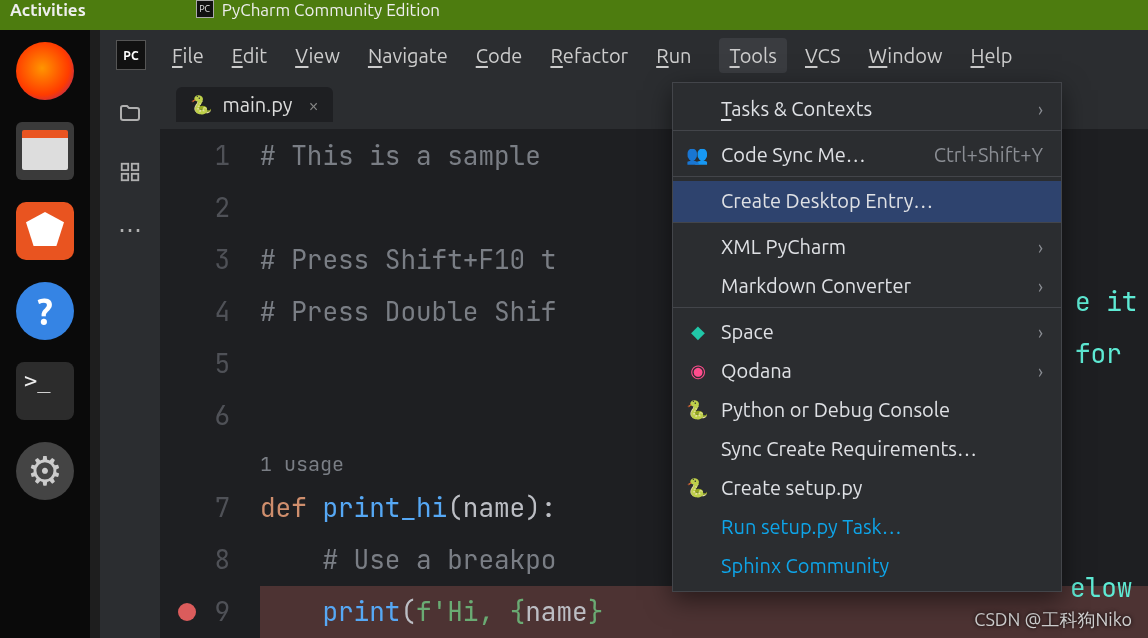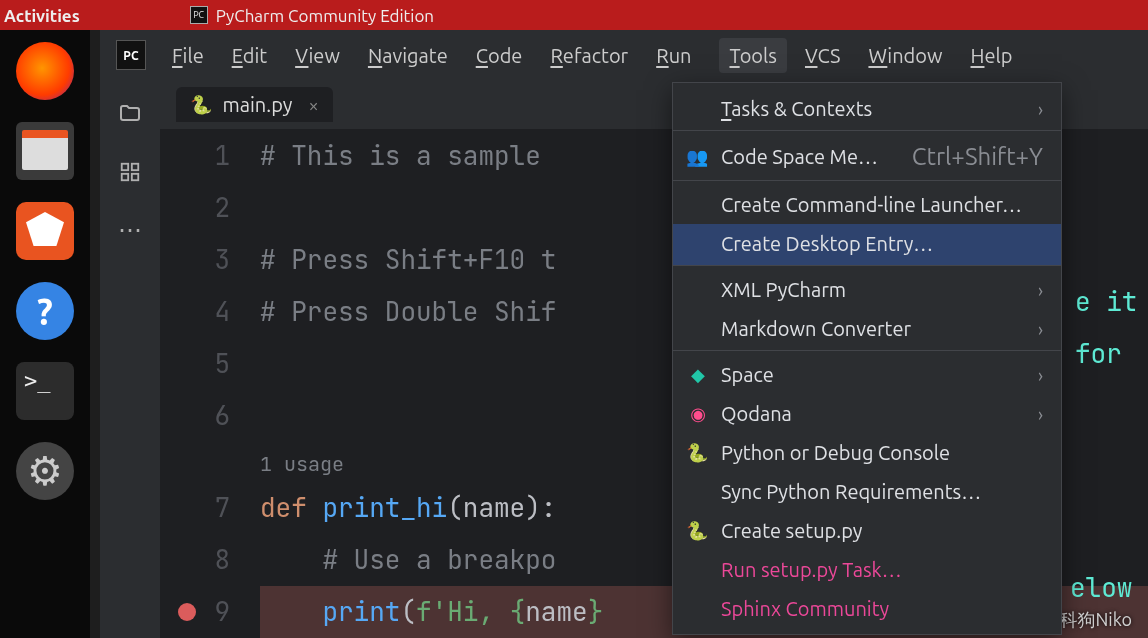--- a/index.html
+++ b/index.html
@@ -1,20 +1,20 @@
 <!DOCTYPE html>
 <html><head>
 <meta charset="utf-8">
 <style>
   * { box-sizing: border-box; margin: 0; padding: 0; }
   html, body { width: 1148px; height: 638px; overflow: hidden; background: #000; font-family: "Ubuntu", "Segoe UI", sans-serif; color: #ddd; }
   .desktop { position: relative; width: 100%; height: 100%; background: #1e1e1e; }
 
   
-  .topbar { position: absolute; top: 0; left: 0; right: 0; height: 30px; background: #b91c1c; display: flex; align-items: center; padding: 0 4px; font-size: 17px; color: #eee; }
+  .topbar { position: absolute; top: 0; left: 0; right: 0; height: 30px; background: #4d7c0f; display: flex; align-items: flex-start; padding: 0 10px; font-size: 17px; color: #eee; }
   .topbar .activities { font-weight: 600; margin-right: 110px; }
   .topbar .app-icon { width: 18px; height: 18px; border: 1px solid #aaa; display: inline-flex; align-items: center; justify-content: center; font-size: 9px; margin-right: 8px; background: #111; }
   .topbar .app-title { font-weight: 400; }
 
   
   .dock { position: absolute; top: 30px; left: 0; bottom: 0; width: 90px; background: #0a0a0a; display: flex; flex-direction: column; align-items: center; padding-top: 12px; gap: 22px; }
   .dock-item { width: 58px; height: 58px; border-radius: 12px; display: flex; align-items: center; justify-content: center; font-size: 34px; }
   .firefox { background: radial-gradient(circle at 45% 45%, #ff9500 0%, #ff3b00 60%, #7b1fa2 100%); border-radius: 50%; }
   .files { background: #3a3a3a; border-radius: 6px; position: relative; }
   .files::before { content: ""; position: absolute; top: 8px; left: 6px; right: 6px; height: 8px; background: #e95420; border-radius: 2px 2px 0 0; }
@@ -54,24 +54,24 @@
   .c-str { color: #6aab73; }
   .c-param { color: #bcbec4; }
   .usage { color: #7a7e85; font-size: 20px; line-height: 40px; }
   .hl-line { background: #4d3333; display: inline-block; width: 100%; }
 
   
   .dropdown { position: absolute; top: 82px; left: 672px; width: 390px; background: #2b2d30; border: 1px solid #43454a; box-shadow: 0 8px 24px rgba(0,0,0,.5); font-size: 20px; color: #dfe1e5; padding: 6px 0; z-index: 50; }
   .dd-item { display: flex; align-items: center; padding: 8px 18px 8px 14px; gap: 12px; position: relative; }
   .dd-item.sep-after { border-bottom: 1px solid #43454a; padding-bottom: 10px; margin-bottom: 4px; }
   .dd-item.highlight { background: #2e436e; }
-  .dd-item.disabled { color: #ec4899; }
+  .dd-item.disabled { color: #0ea5e9; }
   .dd-icon { width: 22px; height: 22px; display: inline-flex; align-items: center; justify-content: center; font-size: 18px; flex-shrink: 0; }
   .dd-label { flex: 1; }
-  .dd-short { color: #8a8d93; font-size: 24px; }
+  .dd-short { color: #8a8d93; font-size: 20px; }
   .dd-arrow { color: #8a8d93; font-size: 18px; }
 
   
   .peek { position: absolute; font-family: "JetBrains Mono",monospace; font-size: 26px; color: #5eead4; }
 
   .watermark { position: absolute; right: 16px; bottom: 6px; font-size: 18px; color: #cfcfcf; text-shadow: 0 0 4px #000; }
 </style>
 </head>
 <body>
 
@@ -163,26 +163,22 @@
   </div>
 
   <div class="dropdown" id="dropdown">
       <div class="dd-item sep-after">
         <span class="dd-icon"></span>
         <span class="dd-label"><span class="mn-u">T</span>asks &amp; Contexts</span>
         <span class="dd-arrow">›</span>
       </div>
       <div class="dd-item sep-after">
         <span class="dd-icon">👥</span>
-        <span class="dd-label">Code Space Me…</span>
+        <span class="dd-label">Code Sync Me…</span>
         <span class="dd-short">Ctrl+Shift+Y</span>
-      </div>
-      <div class="dd-item">
-        <span class="dd-icon"></span>
-        <span class="dd-label">Create Command-line Launcher…</span>
       </div>
       <div class="dd-item highlight sep-after">
         <span class="dd-icon"></span>
         <span class="dd-label">Create Desktop Entry…</span>
       </div>
       <div class="dd-item">
         <span class="dd-icon"></span>
         <span class="dd-label">XML PyCharm</span>
         <span class="dd-arrow">›</span>
       </div>
@@ -200,21 +196,21 @@
         <span class="dd-icon" style="color: rgb(255, 77, 141);">◉</span>
         <span class="dd-label">Qodana</span>
         <span class="dd-arrow">›</span>
       </div>
       <div class="dd-item">
         <span class="dd-icon">🐍</span>
         <span class="dd-label">Python or Debug Console</span>
       </div>
       <div class="dd-item">
         <span class="dd-icon"></span>
-        <span class="dd-label">Sync Python Requirements…</span>
+        <span class="dd-label">Sync Create Requirements…</span>
       </div>
       <div class="dd-item">
         <span class="dd-icon">🐍</span>
         <span class="dd-label">Create setup.py</span>
       </div>
       <div class="dd-item disabled">
         <span class="dd-icon"></span>
         <span class="dd-label">Run setup.py Task…</span>
       </div>
       <div class="dd-item disabled">

